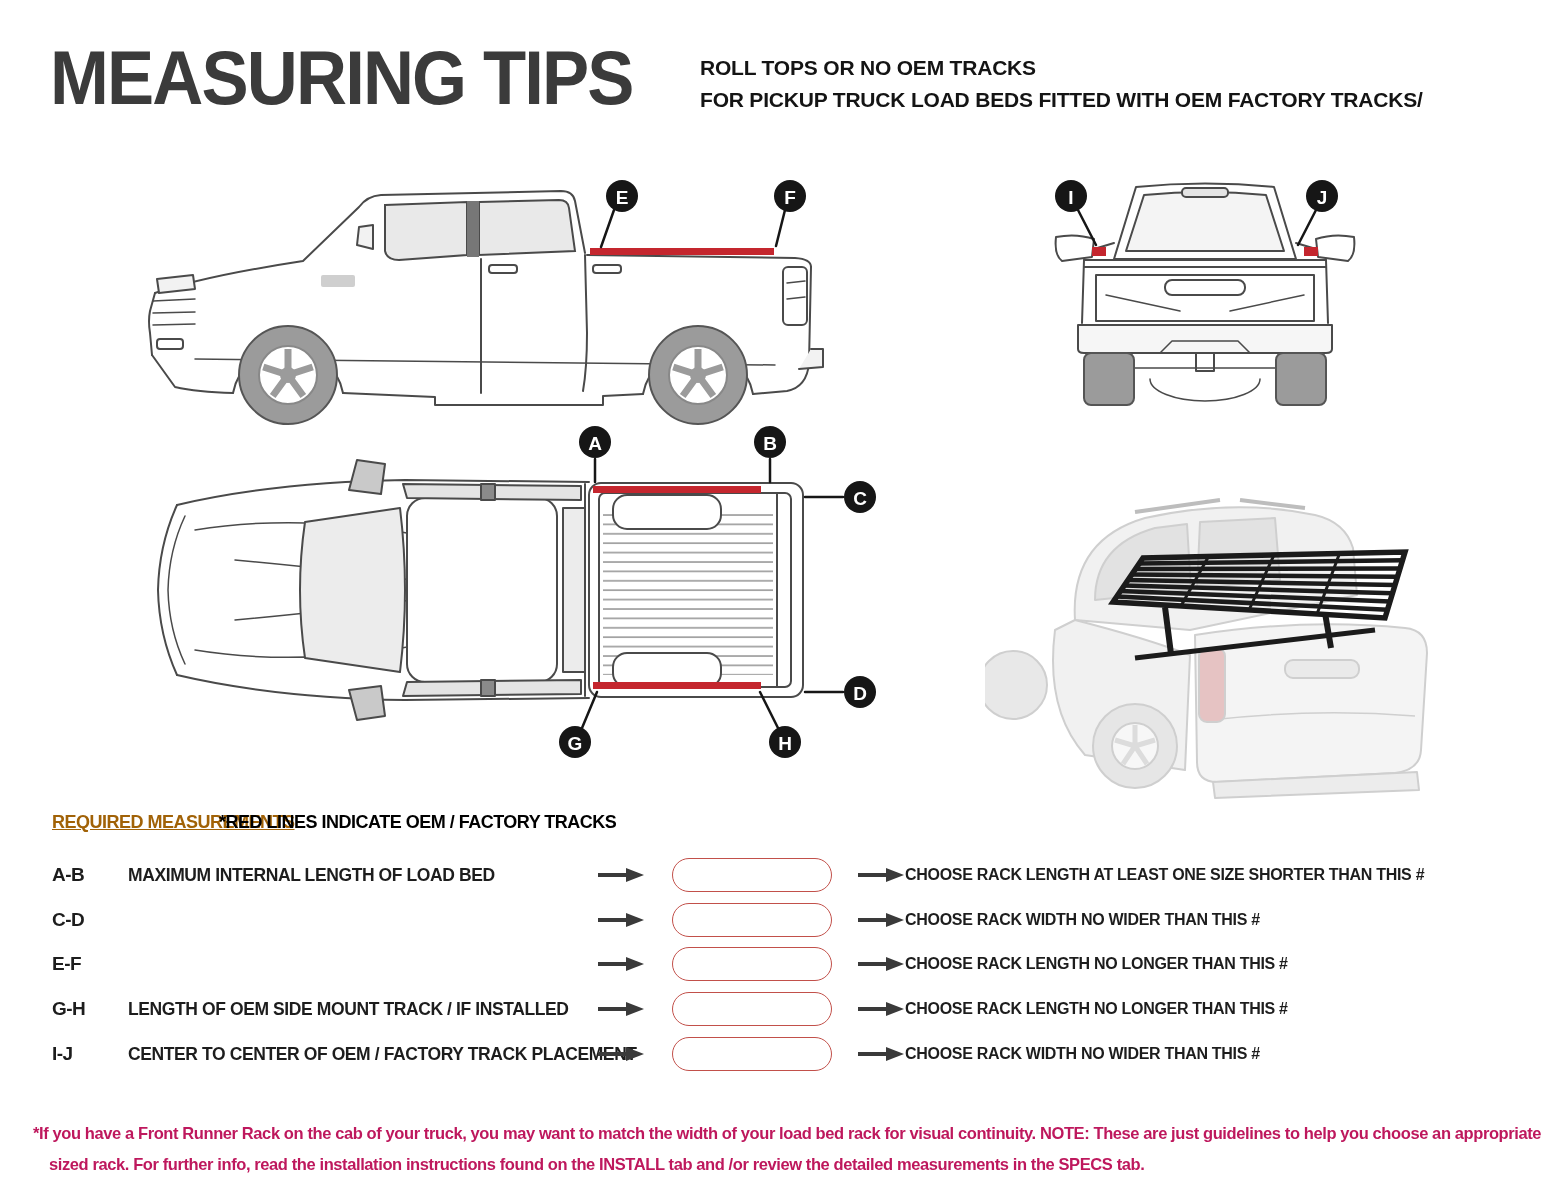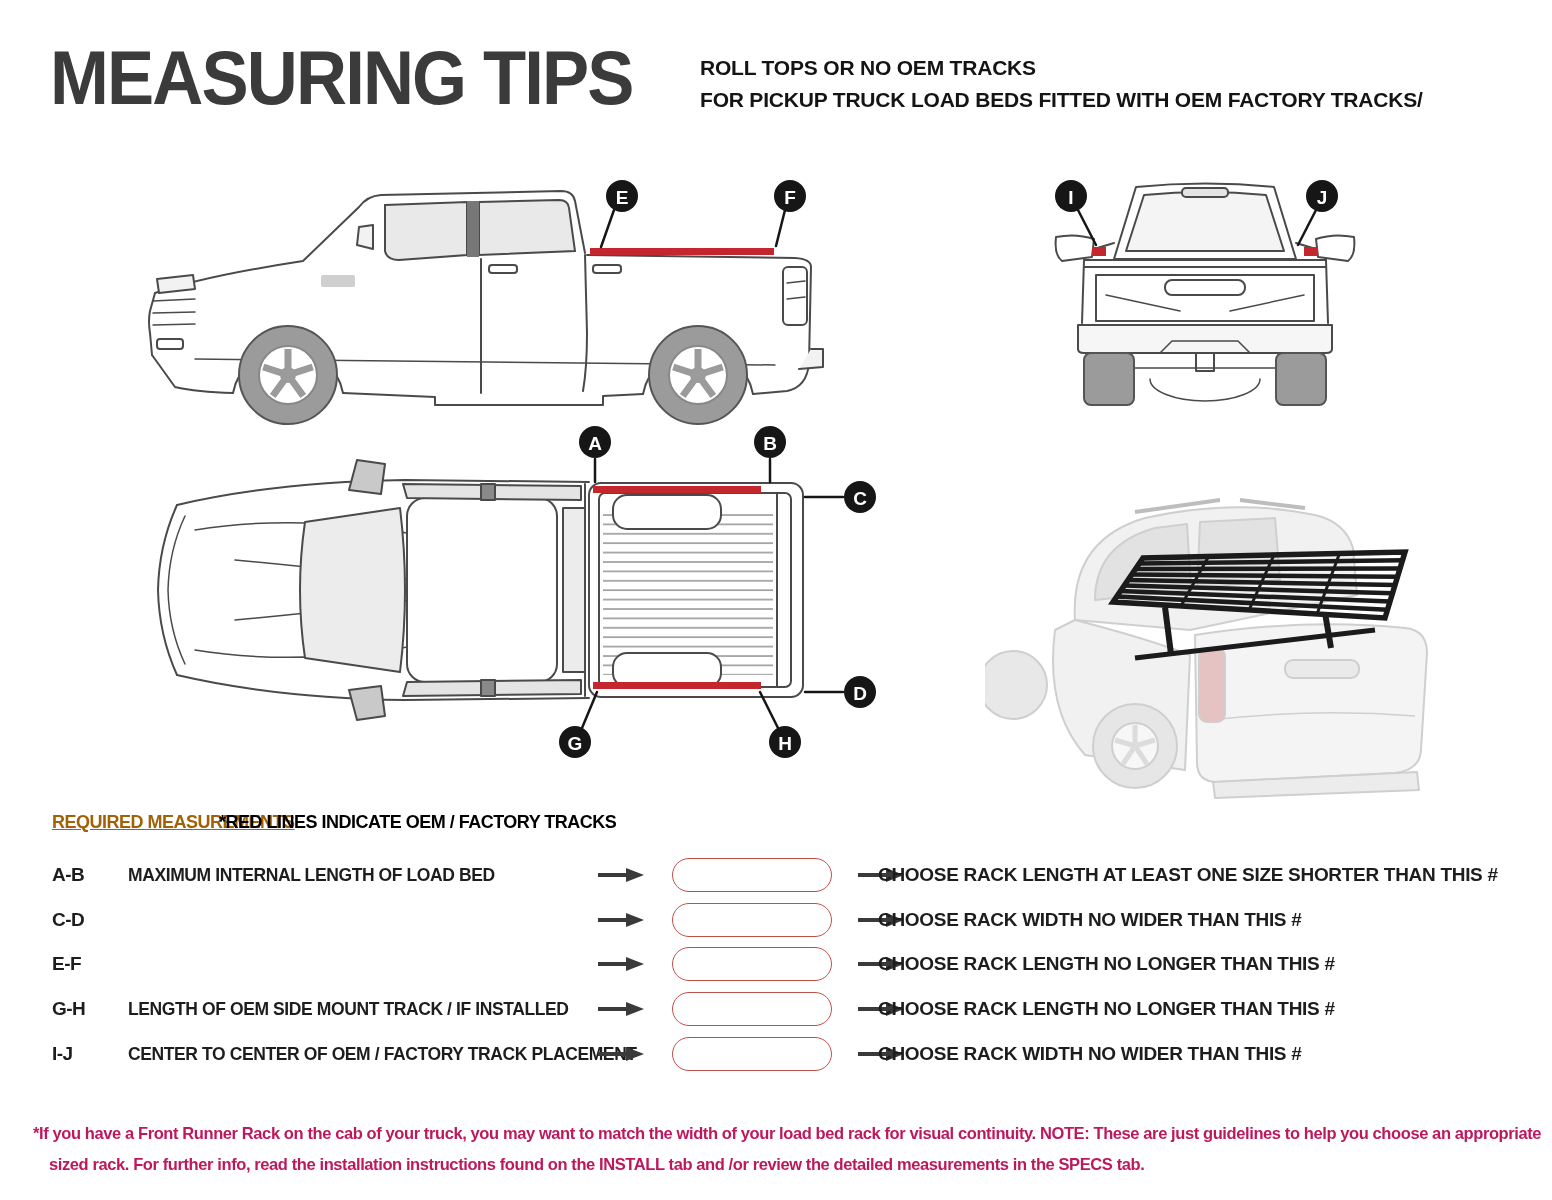--- a/index.html
+++ b/index.html
@@ -20,21 +20,21 @@
   .sec-head{position:absolute;top:812px;font-size:18px;font-weight:bold;letter-spacing:-.5px;white-space:nowrap;}
   #sec-head-black{left:52px;color:#a16207;text-decoration:underline;}
   #sec-head-red{left:219px;color:#000000;}
   .m-row{position:absolute;left:0;width:1452px;height:36px;}
   .m-code{position:absolute;left:52px;top:0;width:46px;font-size:19px;font-weight:bold;letter-spacing:-.5px;line-height:36px;}
   .m-desc{position:absolute;left:100px;top:0;font-size:17.5px;font-weight:bold;letter-spacing:-.4px;line-height:36px;white-space:nowrap;margin-left:28px;}
   .arrow-a{position:absolute;left:598px;top:10px;}
   .arrow-b{position:absolute;left:858px;top:10px;}
   .m-pill{position:absolute;left:672px;top:1px;width:158px;height:32px;border:1.5px solid #c2504a;
           border-radius:17px;background:#fff;}
-  .m-inst{position:absolute;left:878px;top:0;font-size:19px;font-weight:bold;letter-spacing:-.3px;line-height:36px;white-space:nowrap;}
+  .m-inst{position:absolute;left:905px;top:0;font-size:16px;font-weight:bold;letter-spacing:-.3px;line-height:36px;white-space:nowrap;}
   
   .footnote{position:absolute;left:33px;top:1118px;width:1500px;font-size:16.5px;font-weight:bold;
             color:#be185d;line-height:31px;letter-spacing:-.4px;padding-left:16px;text-indent:-16px;}
 </style>
 </head>
 <body>
 
 <div id="page">
 
   <h1 class="title">MEASURING TIPS</h1>

